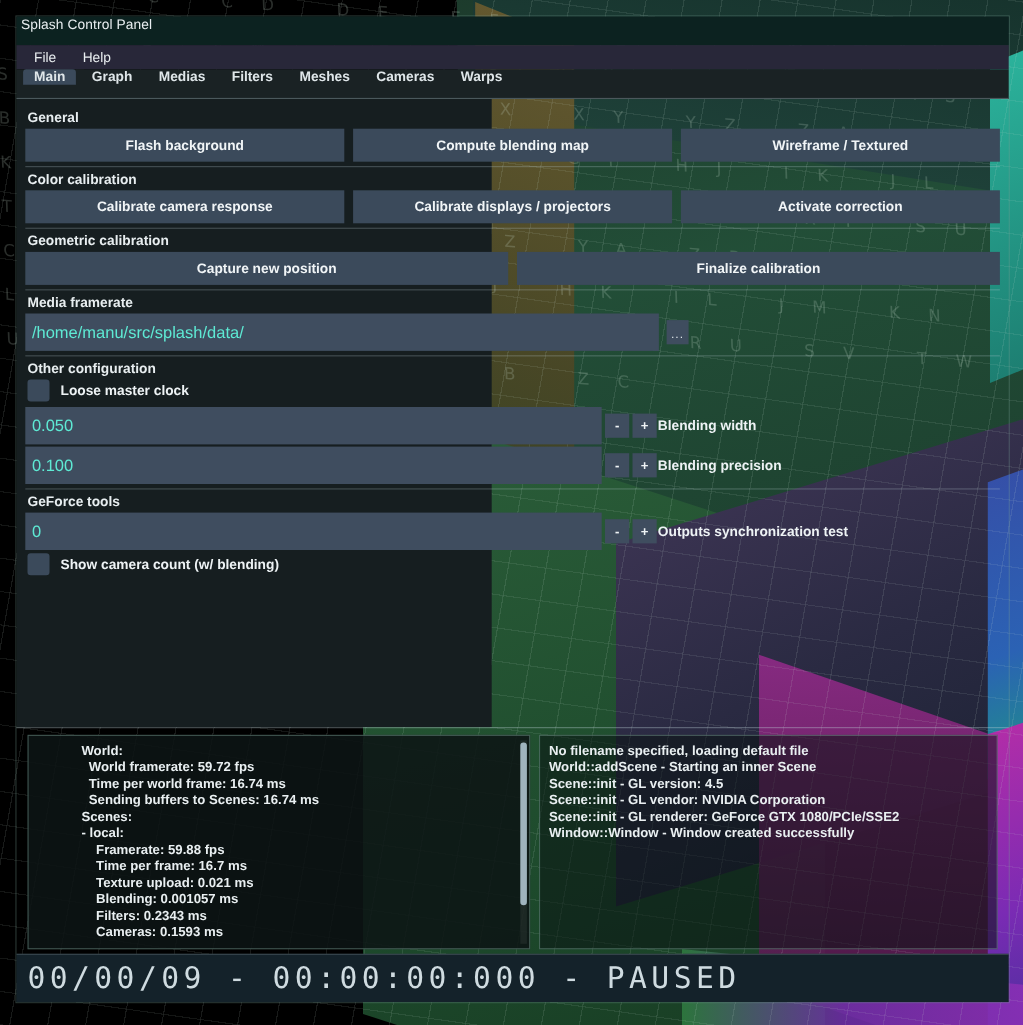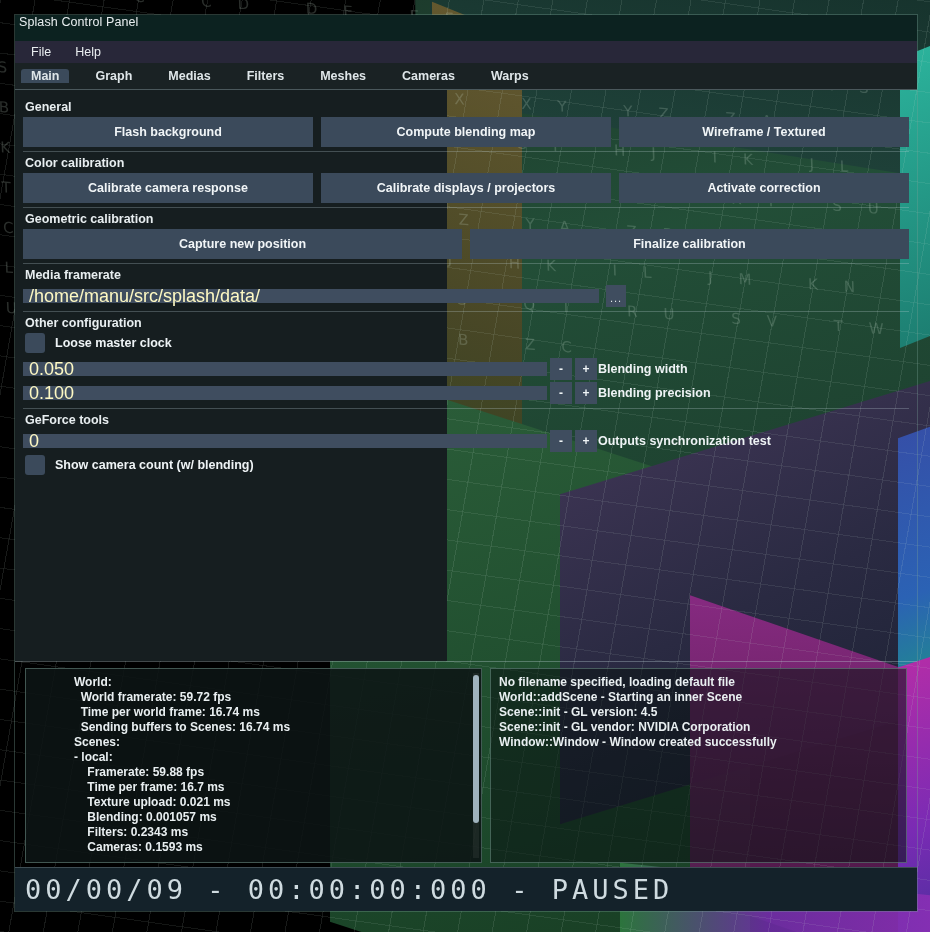--- a/index.html
+++ b/index.html
@@ -104,21 +104,21 @@
     padding-left:4px;letter-spacing:.1px;
   }
   #menubar{
     height:22px;flex:0 0 22px;background:#282739;
     display:flex;align-items:center;padding-left:16px;gap:24px;
   }
   .menu-item{color:#e9eef0;font-size:12.5px;font-weight:normal;cursor:default;}
 
   #tabbar{
     height:26px;flex:0 0 26px;background:#1a2224;
-    display:flex;align-items:center;padding-left:6px;gap:16px;
+    display:flex;align-items:flex-start;padding-left:6px;gap:4px;
     border-bottom:1px solid #4b585c;
   }
   .tab{
     display:flex;align-items:center;padding:0 10px;color:#dfe6e9;
     font-size:12.5px;font-weight:bold;cursor:default;
   }
   .tab.active{background:#3b4a5b;border-radius:3px 3px 0 0;}
 
   #content{
     flex:1 1 auto;position:relative;overflow:hidden;
@@ -136,21 +136,21 @@
   .hr{height:1px;background:rgba(190,210,215,.28);margin:4px 0 2px 0;}
   .btn-row{display:flex;gap:8px;margin-bottom:2px;}
   .btn{
     flex:1 1 0;height:30px;background:#3b4a5b;color:#f1f5f7;
     font-size:12.5px;font-weight:bold;display:flex;align-items:center;
     justify-content:center;cursor:pointer;border:0;
     font-family:inherit;
   }
   .field-row{display:flex;align-items:center;gap:0;margin-bottom:2px;}
   .textfield{
-    height:14px;background:#3f4d5f;color:#fef9c3;font-size:18px;
+    height:34px;background:#3f4d5f;color:#5eead4;font-size:15px;
     display:flex;align-items:center;padding:0 6px;box-sizing:border-box;
     flex:1 1 auto;
   }
   .dots-btn{
     width:20px;height:22px;margin-left:7px;background:#3f4d5f;color:#dfe7ea;
     font-size:11px;display:flex;align-items:flex-end;justify-content:center;
     cursor:pointer;box-sizing:border-box;padding-bottom:3px;letter-spacing:1px;
   }
   .spin-btn{
     width:22px;height:22px;background:#3f4d5f;color:#eef3f5;font-size:12px;
@@ -330,20 +330,21 @@
       <div class="logline">    Cameras: 0.1593 ms</div>
       <div class="scrollbar"></div>
       <div class="scrollthumb"></div>
     </div>
 
     <div class="logpane right">
       <div class="logline">No filename specified, loading default file</div>
       <div class="logline">World::addScene - Starting an inner Scene</div>
       <div class="logline">Scene::init - GL version: 4.5</div>
       <div class="logline">Scene::init - GL vendor: NVIDIA Corporation</div>
+      <div class="logline">Scene::init - GL renderer: GeForce GTX 1080/PCIe/SSE2</div>
       <div class="logline">Window::Window - Window created successfully</div>
     </div>
   </div>
 
   <div id="statusbar">
     <span id="timecode">00/00/09 - 00:00:00:000 - PAUSED</span>
   </div>
 
 </div>
 

